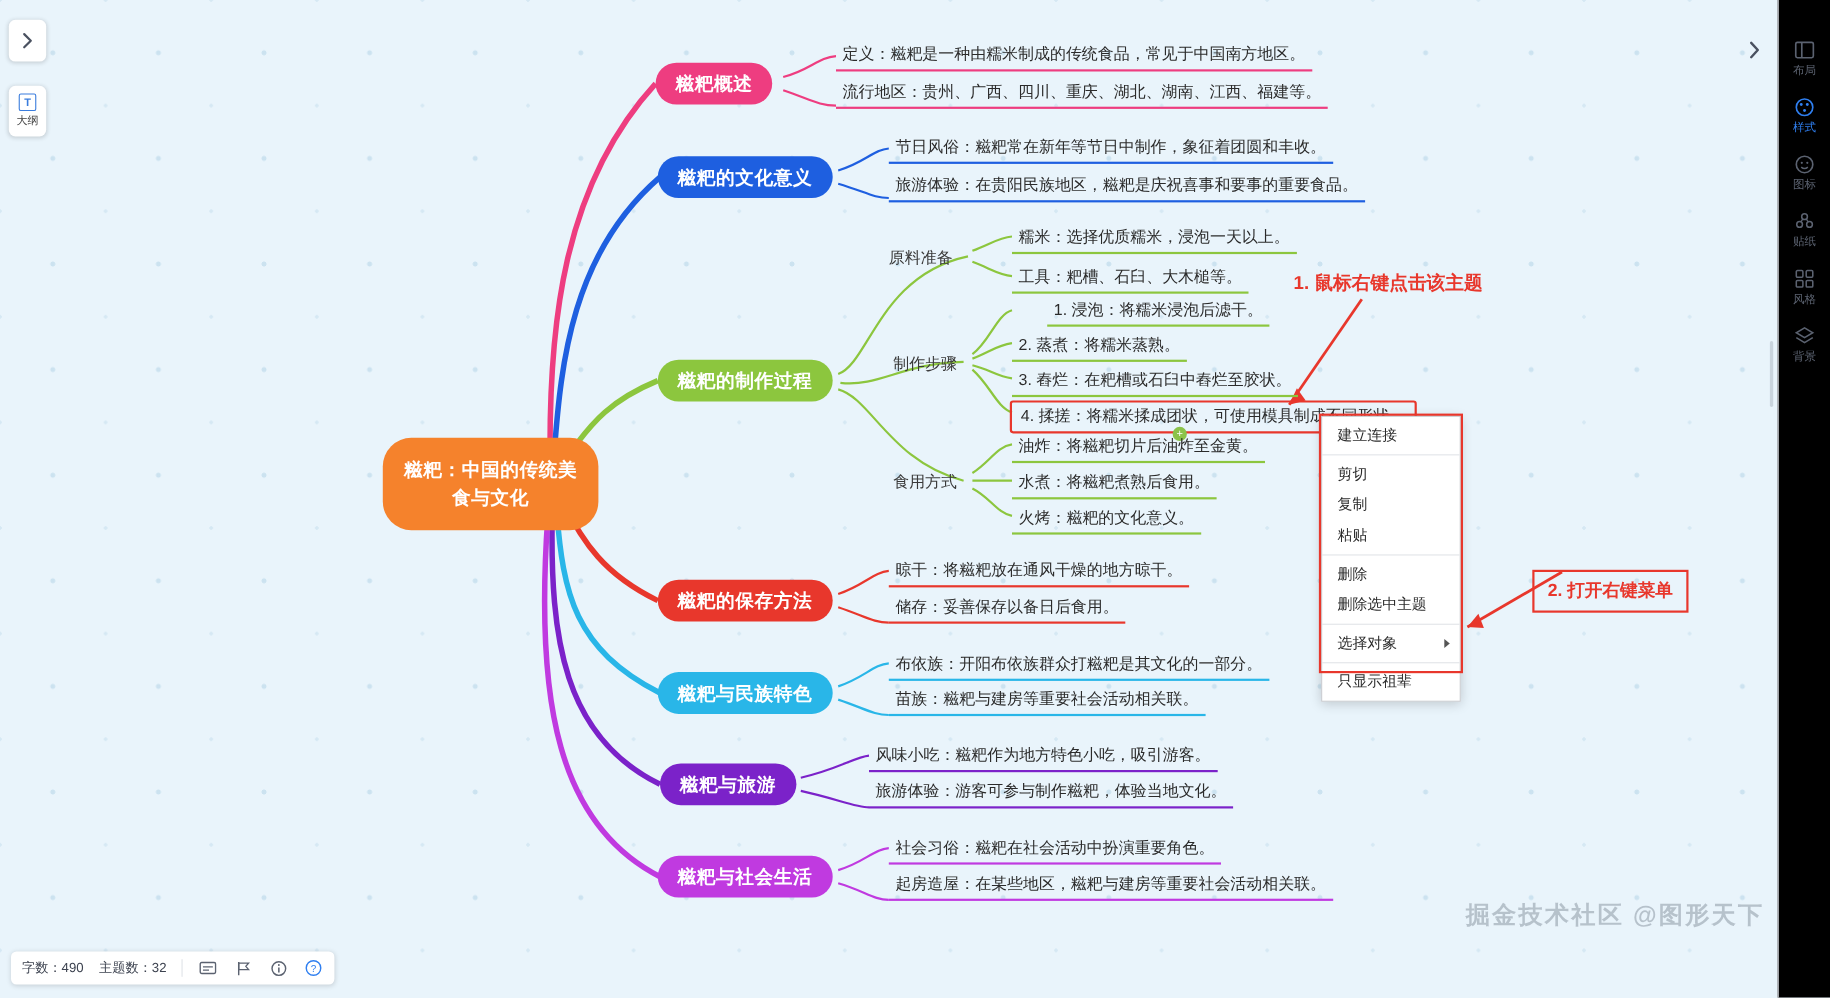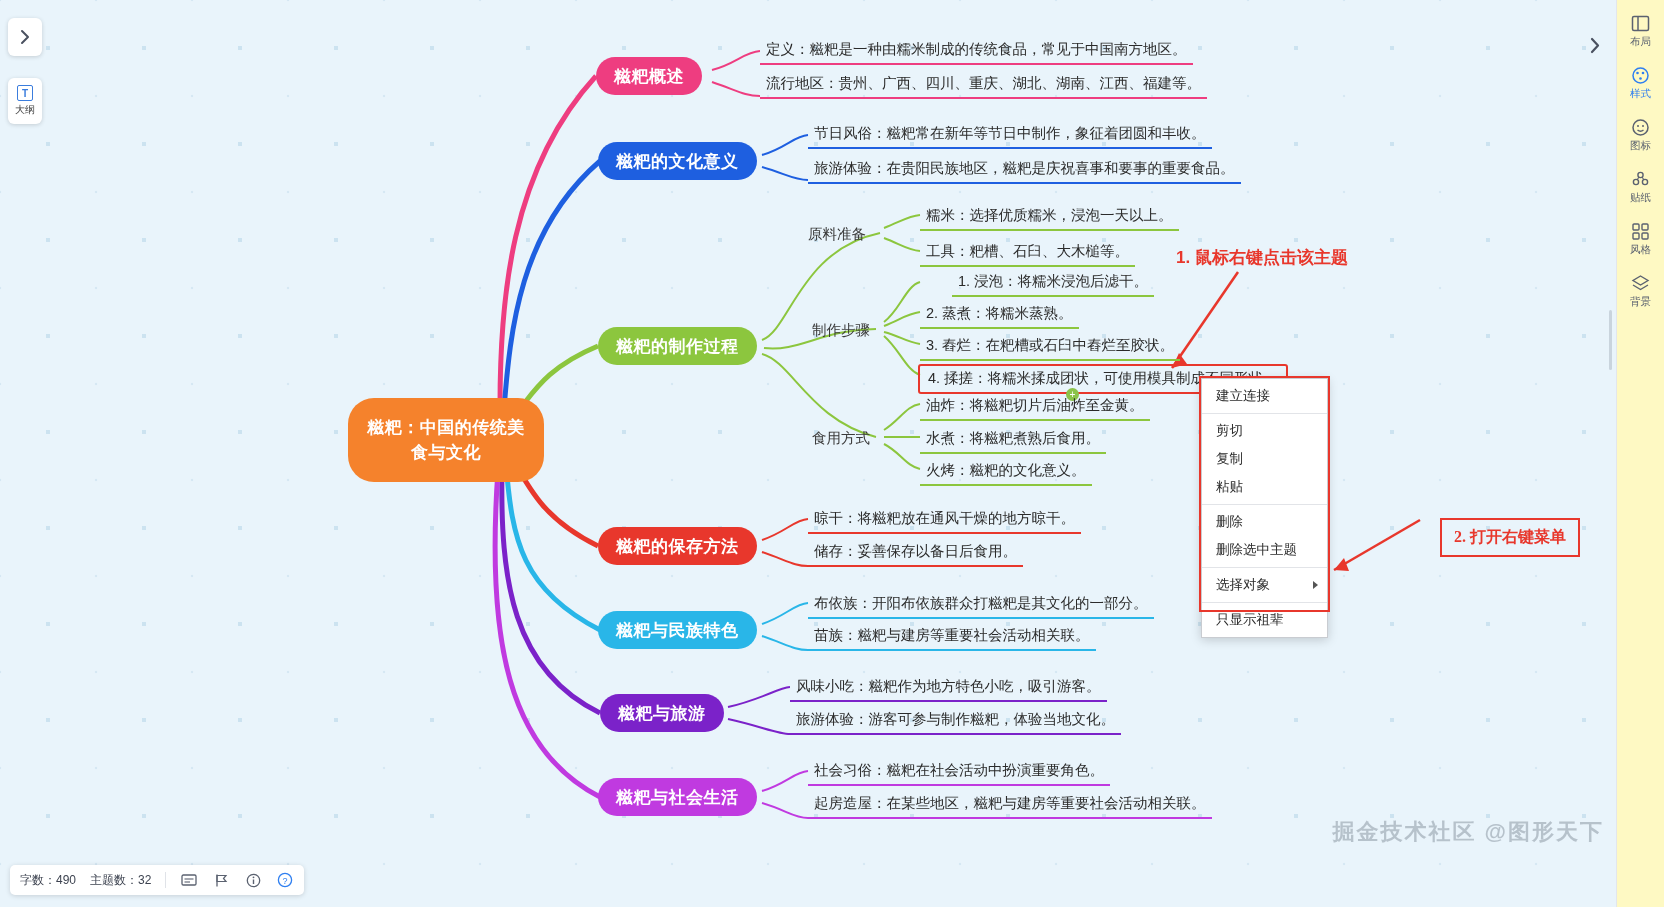--- a/index.html
+++ b/index.html
@@ -78,23 +78,23 @@
   #left-outline .glyph {
     width:16px;height:16px;border:1.4px solid #3b7ddd;border-radius:2px;
     display:flex;align-items:center;justify-content:center;
     font-size:10px;color:#3b7ddd;font-weight:bold;
   }
   #left-outline .lbl { font-size:10px; color:#444;text-align:right; }
 
   
   #right-panel {
     position:absolute; right:0; top:0; width:48px; height:907px;
-    background:#fef9c3; border-left:1px solid #e3e6eb;
+    background:#000000; border-left:1px solid #e3e6eb;
     display:flex; flex-direction:column; align-items:center;
-    padding-top:4px;
+    padding-top:26px;
   }
   .rp-item { width:48px; padding:9px 0 7px; display:flex; flex-direction:column;
     align-items:center; gap:2px; cursor:pointer; }
   .rp-item .ico { width:20px; height:20px; color:#5b6270; display:flex; align-items:center; justify-content:center; }
   .rp-item .lbl { font-size:10.5px; color:#5b6270; }
   .rp-item.active .ico, .rp-item.active .lbl { color:#2f7ff0; }
   #right-collapse {
     position:absolute; right:56px; top:32px; width:26px; height:26px;
     display:flex;align-items:center;justify-content:center; cursor:pointer;
   }
@@ -278,21 +278,21 @@
   <div class="mi">
     <span>选择对象</span>
     <span class="arrow"></span>
   </div>
   <div class="sep"></div>
   <div class="mi">只显示祖辈</div>
 </div>
 <div id="ctx-outline"></div>
 
 <div class="anno" style="left:1176px;top:246px;">1. 鼠标右键点击该主题</div>
-<div class="anno-box" style="left:1440px;top:518px;font-family:Liberation Serif, serif;">2. 打开右键菜单</div>
+<div class="anno-box" style="left:1393px;top:518px;">2. 打开右键菜单</div>
 
 <div id="left-collapse">
   <svg width="13" height="16" viewBox="0 0 13 16">
     <path d="M3 2 L9 8 L3 14" stroke="#4a5160" stroke-width="2" fill="none" stroke-linecap="round" stroke-linejoin="round"></path>
   </svg>
 </div>
 <div id="left-outline">
   <span class="glyph">T</span>
   <span class="lbl">大纲</span>
 </div>

